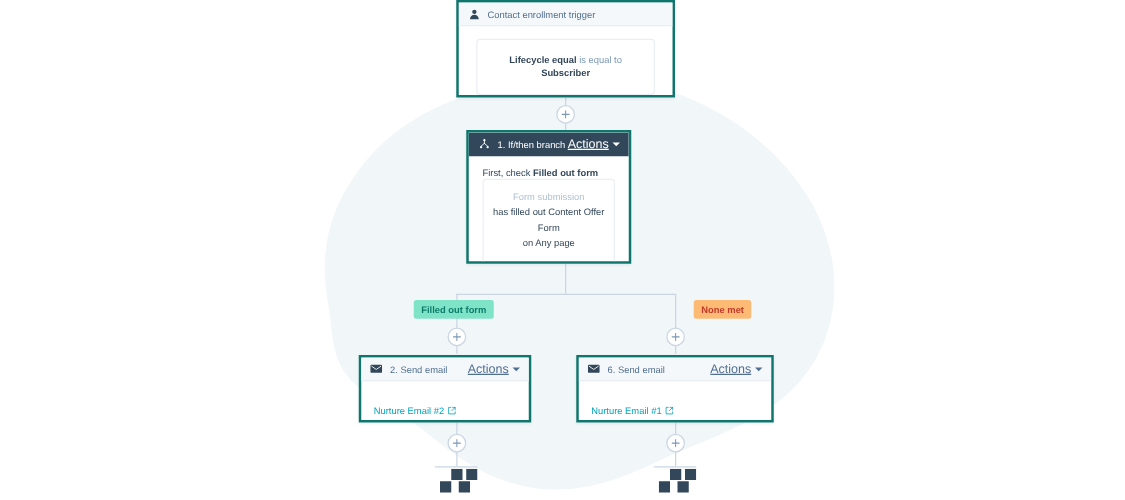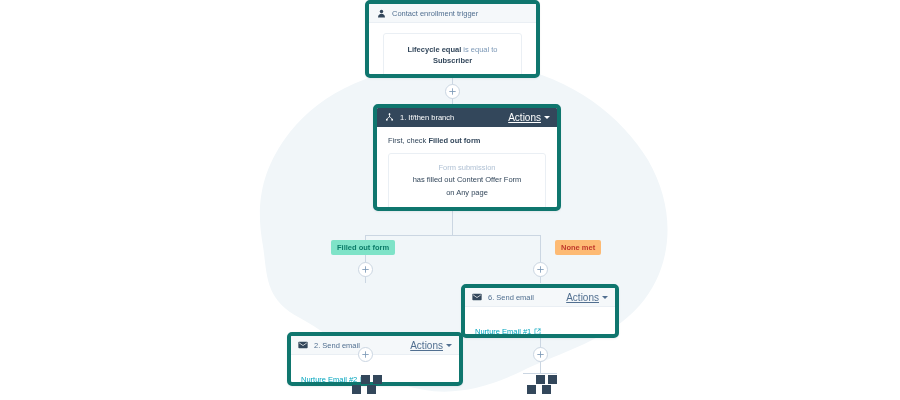--- a/index.html
+++ b/index.html
@@ -47,22 +47,22 @@
     align-items: center;
     justify-content: center;
     z-index: 5;
   }
   .plus svg { display: block; }
 
   
   .card {
     position: absolute;
     background: #ffffff;
-    border: 4px solid #0f766e;
-    border-radius: 5px;
+    border: 2px solid #0f766e;
+    border-radius: 0;
     box-shadow: 0 1px 2px rgba(45,62,80,0.08);
     z-index: 4;
     overflow: hidden;
   }
   .card-head {
     display: flex;
     align-items: center;
     height: 19px;
     padding: 0 7px;
     font-size: 7.5px;
@@ -115,21 +115,21 @@
     text-align: center;
     font-size: 7.5px;
     color: #7c98b6;
     line-height: 1.5;
   }
   .cond-box b { color: #33475b; font-weight: bold; }
 
   .check-line {
     font-size: 7.5px;
     color: #33475b;
-    margin-bottom: 8px;
+    margin-bottom: 0;
   }
   .check-line b { font-weight: bold; }
 
   .filter-box {
     border: 1px solid #eaeff4;
     border-radius: 3px;
     padding: 8px 6px 18px 6px;
     text-align: center;
     font-size: 7.5px;
     line-height: 1.65;
@@ -211,21 +211,21 @@
     </div>
   </div>
 
   <div class="vline" style="left:452px; top:78px; height:28px;"></div>
   <div class="plus" style="left:445px; top:84px;">
     <svg width="7" height="7" viewBox="0 0 10 10">
       <path d="M5 1 V9 M1 5 H9" stroke="#7c98b6" stroke-width="1.2" stroke-linecap="round"></path>
     </svg>
   </div>
 
-  <div class="card" style="left:373px; top:104px; width:188px; height:107px;">
+  <div class="card" style="left:373px; top:104px; width:132px; height:107px;">
     <div class="card-head dark">
       <span class="head-icon">
         <svg width="9" height="9" viewBox="0 0 16 16">
           <path d="M8 1.5 V6.5 M8 6.5 L3.5 10.5 M8 6.5 L12.5 10.5" stroke="#ffffff" stroke-width="1.3" fill="none" stroke-linecap="round"></path>
           <circle cx="8" cy="2" r="1.6" fill="#ffffff"></circle>
           <circle cx="3.3" cy="12" r="1.6" fill="#ffffff"></circle>
           <circle cx="12.7" cy="12" r="1.6" fill="#ffffff"></circle>
         </svg>
       </span>
       <span class="head-title">1. If/then branch</span>
@@ -269,21 +269,21 @@
   <div class="vline" style="left:540px; top:235px; height:48px;"></div>
   <div class="branch-label branch-red" style="left:515px; top:240px;">
     <span>None met</span>
   </div>
   <div class="plus" style="left:533px; top:262px;">
     <svg width="7" height="7" viewBox="0 0 10 10">
       <path d="M5 1 V9 M1 5 H9" stroke="#7c98b6" stroke-width="1.2" stroke-linecap="round"></path>
     </svg>
   </div>
 
-  <div class="card" style="left:287px; top:284px; width:176px; height:54px;margin-top:48px;">
+  <div class="card" style="left:287px; top:284px; width:138px; height:54px;">
     <div class="card-head">
       <span class="head-icon">
         <svg width="10" height="8" viewBox="0 0 14 10">
           <rect x="0.5" y="0.5" width="13" height="9" rx="1" fill="#33475b"></rect>
           <path d="M1.6 2 L7 5.8 L12.4 2" stroke="#ffffff" stroke-width="1" fill="none"></path>
         </svg>
       </span>
       <span class="head-title">2. Send email</span>
       <span class="actions">
         <span class="lbl">Actions</span>

